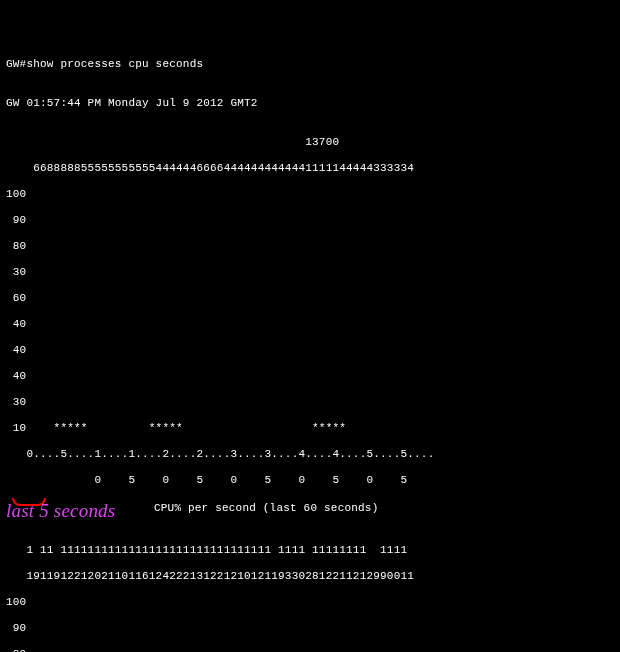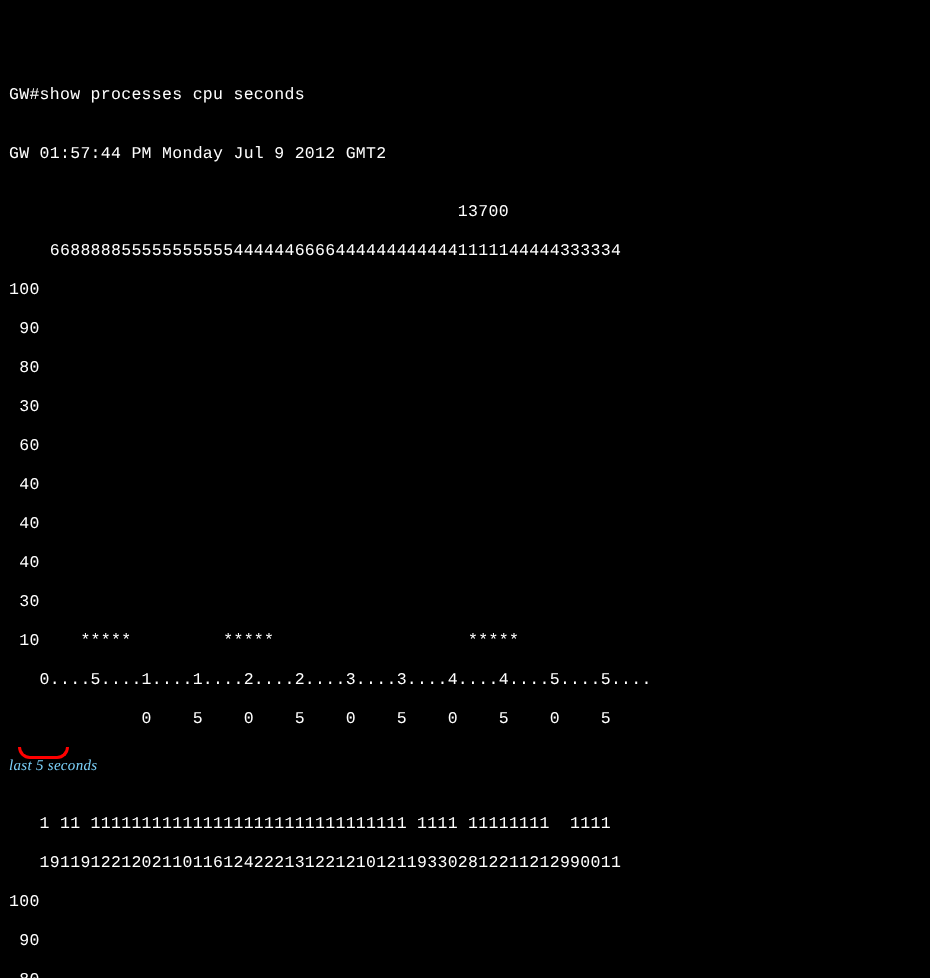--- a/index.html
+++ b/index.html
@@ -9,21 +9,21 @@
     font-size: 11px;
     line-height: 13px;
     margin: 0;
     padding: 6px;
     white-space: pre;
     width: 620px;
     box-sizing: border-box;
     letter-spacing: 0.2px;
   }
   .line { display:block; }
-  .red { color: #7dd3fc; font-style: italic; font-family: "Times New Roman", serif; font-size: 10px; }
+  .red { color: #d946ef; font-style: italic; font-family: "Times New Roman", serif; font-size: 19px; }
   .brace { display:inline-block; width:30px; height:6px; border:2px solid red; border-top:none; border-radius:0 0 10px 10px; vertical-align: top; }
   .label-row { height:18px; position:relative; }
   .label-row .brace-pos { position:absolute; left:6px; top:-2px; }
   .label-row .txt { position:absolute; left:0px; top:4px; }
   .label-row .rest { position:absolute; left:148px; top:2px; color:#fff; font-family:"Courier New",monospace; font-style:normal; font-size:11px; }
 </style>
 </head>
 <body>
 
 
@@ -42,20 +42,21 @@
 <span class="line"> 40</span>
 <span class="line"> 40</span>
 <span class="line"> 40</span>
 <span class="line"> 30</span>
 <span class="line"> 10    *****         *****                   *****</span>
 <span class="line">   0....5....1....1....2....2....3....3....4....4....5....5....</span>
 <span class="line">             0    5    0    5    0    5    0    5    0    5</span>
 <div class="label-row">
   <span class="brace-pos"><span class="brace"></span></span>
   <span class="red txt">last 5 seconds</span>
+  <span class="rest">CPU% per second (last 60 seconds)</span>
 </div>
 <span class="line"></span>
 <span class="line">   1 11 1111111111111111111111111111111 1111 11111111  1111</span>
 <span class="line">   191191221202110116124222131221210121193302812211212990011</span>
 <span class="line">100</span>
 <span class="line"> 90</span>
 <span class="line"> 80</span>
 
 
 

